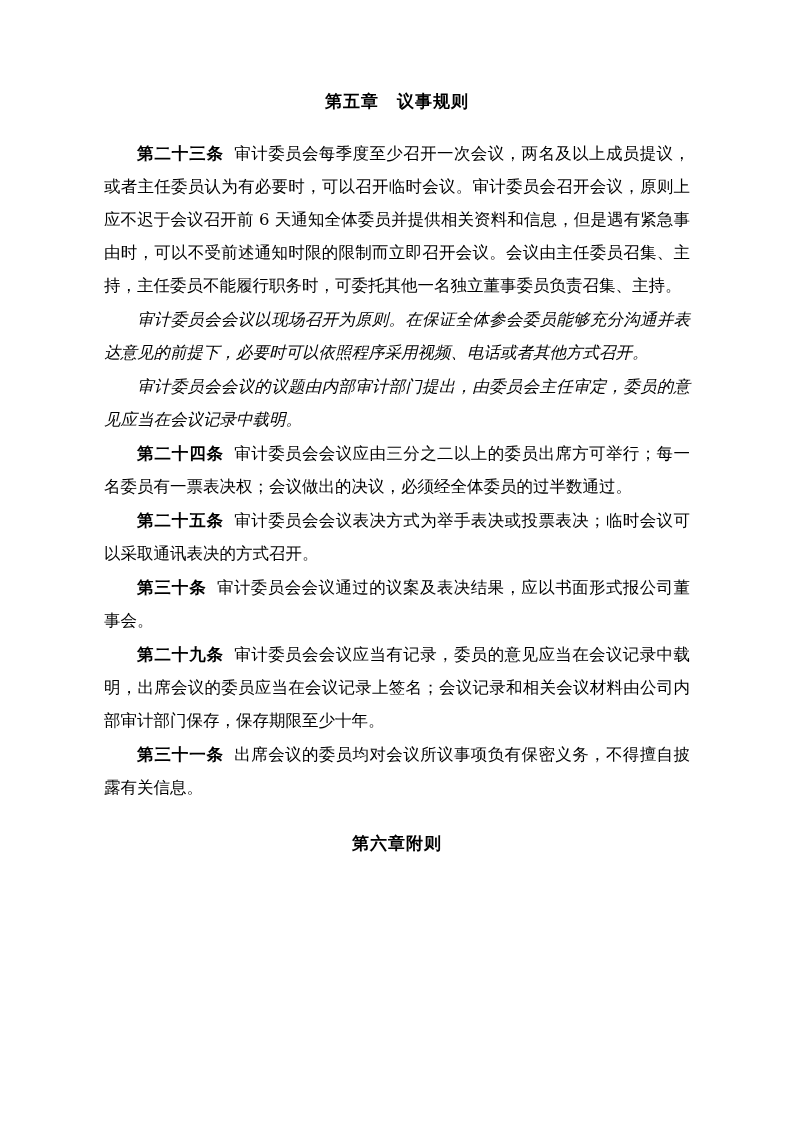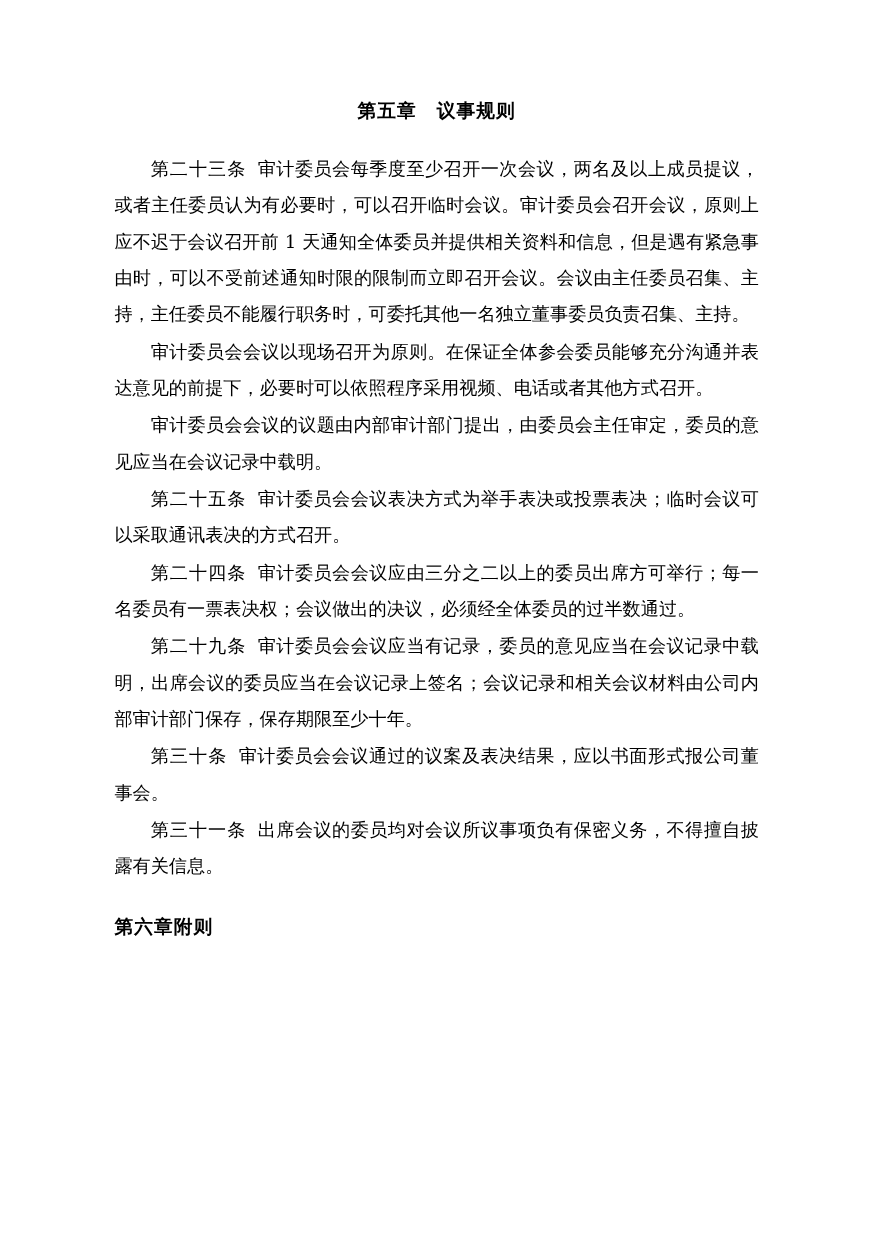--- a/index.html
+++ b/index.html
@@ -26,94 +26,96 @@
   }
   .chapter-heading {
     text-align: center;
     font-size: 17px;
     font-weight: bold;
     letter-spacing: 1px;
     margin: 0 0 22px 0;
     line-height: 1.6;
   }
   .chapter-heading-end {
+    text-align: center;
     font-size: 17px;
     font-weight: bold;
     letter-spacing: 1px;
     margin: 26px 0 0 0;
     line-height: 1.6;
   }
   .chapter-heading .gap {
     display: inline-block;
     width: 18px;
   }
   .article {
     font-size: 16.5px;
     line-height: 2.0;
     text-align: justify;
     text-justify: inter-ideograph;
     margin: 0 0 1px 0;
     text-indent: 33px;
   }
   .article .art-num {
-    font-weight: normal;
+    font-weight: bold;
     letter-spacing: 0.5px;
   }
   .article .art-sep {
     display: inline-block;
     width: 10px;
   }
   .para {
     font-size: 16.5px;
     line-height: 2.0;
     text-align: justify;
     text-justify: inter-ideograph;
     margin: 0 0 1px 0;
     text-indent: 33px;
+    font-style: italic;
   }
 </style>
 </head>
 <body>
 
 <div class="page">
   <div class="doc-body">
 
     <div class="chapter-heading">
       <span>第五章</span><span class="gap"></span><span>议事规则</span>
     </div>
 
     <p class="article">
-      <span class="art-num">第二十三条</span><span class="art-sep"></span><span>审计委员会每季度至少召开一次会议，两名及以上成员提议，或者主任委员认为有必要时，可以召开临时会议。审计委员会召开会议，原则上应不迟于会议召开前 1 天通知全体委员并提供相关资料和信息，但是遇有紧急事由时，可以不受前述通知时限的限制而立即召开会议。会议由主任委员召集、主持，主任委员不能履行职务时，可委托其他一名独立董事委员负责召集、主持。</span>
+      <span class="art-num">第二十三条</span><span class="art-sep"></span><span>审计委员会每季度至少召开一次会议，两名及以上成员提议，或者主任委员认为有必要时，可以召开临时会议。审计委员会召开会议，原则上应不迟于会议召开前 6 天通知全体委员并提供相关资料和信息，但是遇有紧急事由时，可以不受前述通知时限的限制而立即召开会议。会议由主任委员召集、主持，主任委员不能履行职务时，可委托其他一名独立董事委员负责召集、主持。</span>
     </p>
 
     <p class="para">
       <span>审计委员会会议以现场召开为原则。在保证全体参会委员能够充分沟通并表达意见的前提下，必要时可以依照程序采用视频、电话或者其他方式召开。</span>
     </p>
 
     <p class="para">
       <span>审计委员会会议的议题由内部审计部门提出，由委员会主任审定，委员的意见应当在会议记录中载明。</span>
     </p>
 
     <p class="article">
-      <span class="art-num">第二十五条</span><span class="art-sep"></span><span>审计委员会会议表决方式为举手表决或投票表决；临时会议可以采取通讯表决的方式召开。</span>
+      <span class="art-num">第二十四条</span><span class="art-sep"></span><span>审计委员会会议应由三分之二以上的委员出席方可举行；每一名委员有一票表决权；会议做出的决议，必须经全体委员的过半数通过。</span>
     </p>
 
     <p class="article">
-      <span class="art-num">第二十四条</span><span class="art-sep"></span><span>审计委员会会议应由三分之二以上的委员出席方可举行；每一名委员有一票表决权；会议做出的决议，必须经全体委员的过半数通过。</span>
+      <span class="art-num">第二十五条</span><span class="art-sep"></span><span>审计委员会会议表决方式为举手表决或投票表决；临时会议可以采取通讯表决的方式召开。</span>
     </p>
 
 
 
 
     <p class="article">
-      <span class="art-num">第二十九条</span><span class="art-sep"></span><span>审计委员会会议应当有记录，委员的意见应当在会议记录中载明，出席会议的委员应当在会议记录上签名；会议记录和相关会议材料由公司内部审计部门保存，保存期限至少十年。</span>
+      <span class="art-num">第三十条</span><span class="art-sep"></span><span>审计委员会会议通过的议案及表决结果，应以书面形式报公司董事会。</span>
     </p>
 
     <p class="article">
-      <span class="art-num">第三十条</span><span class="art-sep"></span><span>审计委员会会议通过的议案及表决结果，应以书面形式报公司董事会。</span>
+      <span class="art-num">第二十九条</span><span class="art-sep"></span><span>审计委员会会议应当有记录，委员的意见应当在会议记录中载明，出席会议的委员应当在会议记录上签名；会议记录和相关会议材料由公司内部审计部门保存，保存期限至少十年。</span>
     </p>
 
     <p class="article">
       <span class="art-num">第三十一条</span><span class="art-sep"></span><span>出席会议的委员均对会议所议事项负有保密义务，不得擅自披露有关信息。</span>
     </p>
 
     <div class="chapter-heading-end">
       <span>第六章</span><span class="gap"></span><span>附则</span>
     </div>
 

